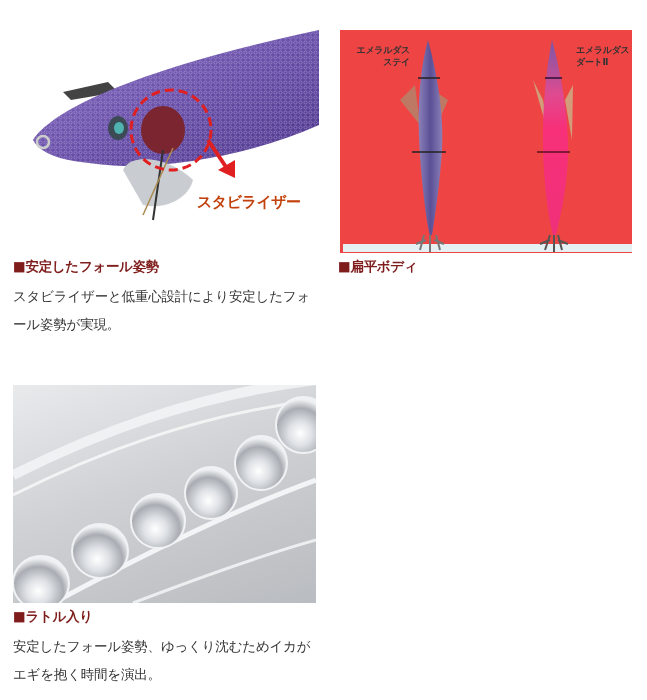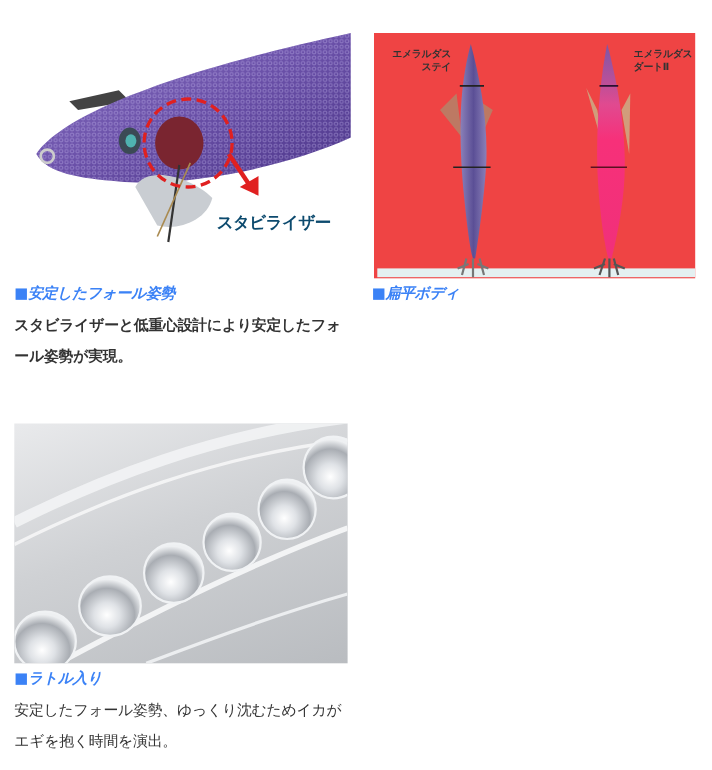--- a/index.html
+++ b/index.html
@@ -1,43 +1,43 @@
 <!DOCTYPE html>
 <html><head>
   <meta charset="utf-8">
   <style>
     * { box-sizing: border-box; margin: 0; padding: 0; }
     html, body { width: 647px; height: 700px; background: #ffffff; overflow: hidden; }
     body { font-family: "DejaVu Sans", "Liberation Sans", sans-serif; color: #222; position: relative; }
 
     .feature { position: absolute; }
     .feature .photo { position: absolute; overflow: hidden; }
-    .feature .title { position: absolute; font-size: 13.5px; font-weight: bold; color: #3b82f6; white-space: nowrap; letter-spacing: -0.3px; font-style: italic; }
+    .feature .title { position: absolute; font-size: 13.5px; font-weight: bold; color: #7f1d1d; white-space: nowrap; letter-spacing: -0.3px; }
     .feature .body { position: absolute; font-size: 13.5px; line-height: 28px; color: #333; letter-spacing: -0.2px; }
 
     
     #f1 { left: 0; top: 0; width: 330px; height: 350px; }
     #f1 .photo { left: 13px; top: 30px; width: 306px; height: 218px; background: #fff; }
     #f1 .title { left: 13px; top: 258px; }
-    #f1 .body { left: 13px; top: 282px; width: 310px; font-weight: bold; }
+    #f1 .body { left: 13px; top: 282px; width: 310px; }
 
     
     #f2 { left: 330px; top: 0; width: 317px; height: 370px; }
     #f2 .photo { left: 10px; top: 30px; width: 292px; height: 223px; background: #ef4444; }
     #f2 .title { left: 8px; top: 258px; }
     #f2 .body { left: 8px; top: 282px; width: 305px; }
 
     
     #f3 { left: 0; top: 378px; width: 330px; height: 310px; }
     #f3 .photo { left: 13px; top: 7px; width: 303px; height: 218px; background: linear-gradient(160deg, #e9eaec 0%, #cfd1d4 45%, #b9bcc0 100%); }
     #f3 .title { left: 13px; top: 230px; }
     #f3 .body { left: 13px; top: 254px; width: 310px; }
 
     .label-jp { position: absolute; font-size: 9px; font-weight: bold; color: #333; line-height: 12px; text-align: right; letter-spacing: -0.3px; }
-    .callout { position: absolute; font-size: 15px; font-weight: bold; color: #0c4a6e; letter-spacing: -0.5px; }
+    .callout { position: absolute; font-size: 15px; font-weight: bold; color: #c2410c; letter-spacing: -0.5px; }
   </style>
 </head>
 <body>
 
 <section class="feature" id="f1">
   <div class="photo">
     <svg width="306" height="218" viewBox="0 0 306 218">
       <defs>
         <linearGradient id="pbody" x1="0" y1="0" x2="1" y2="1">
           <stop offset="0" stop-color="#8a74c4"></stop>

